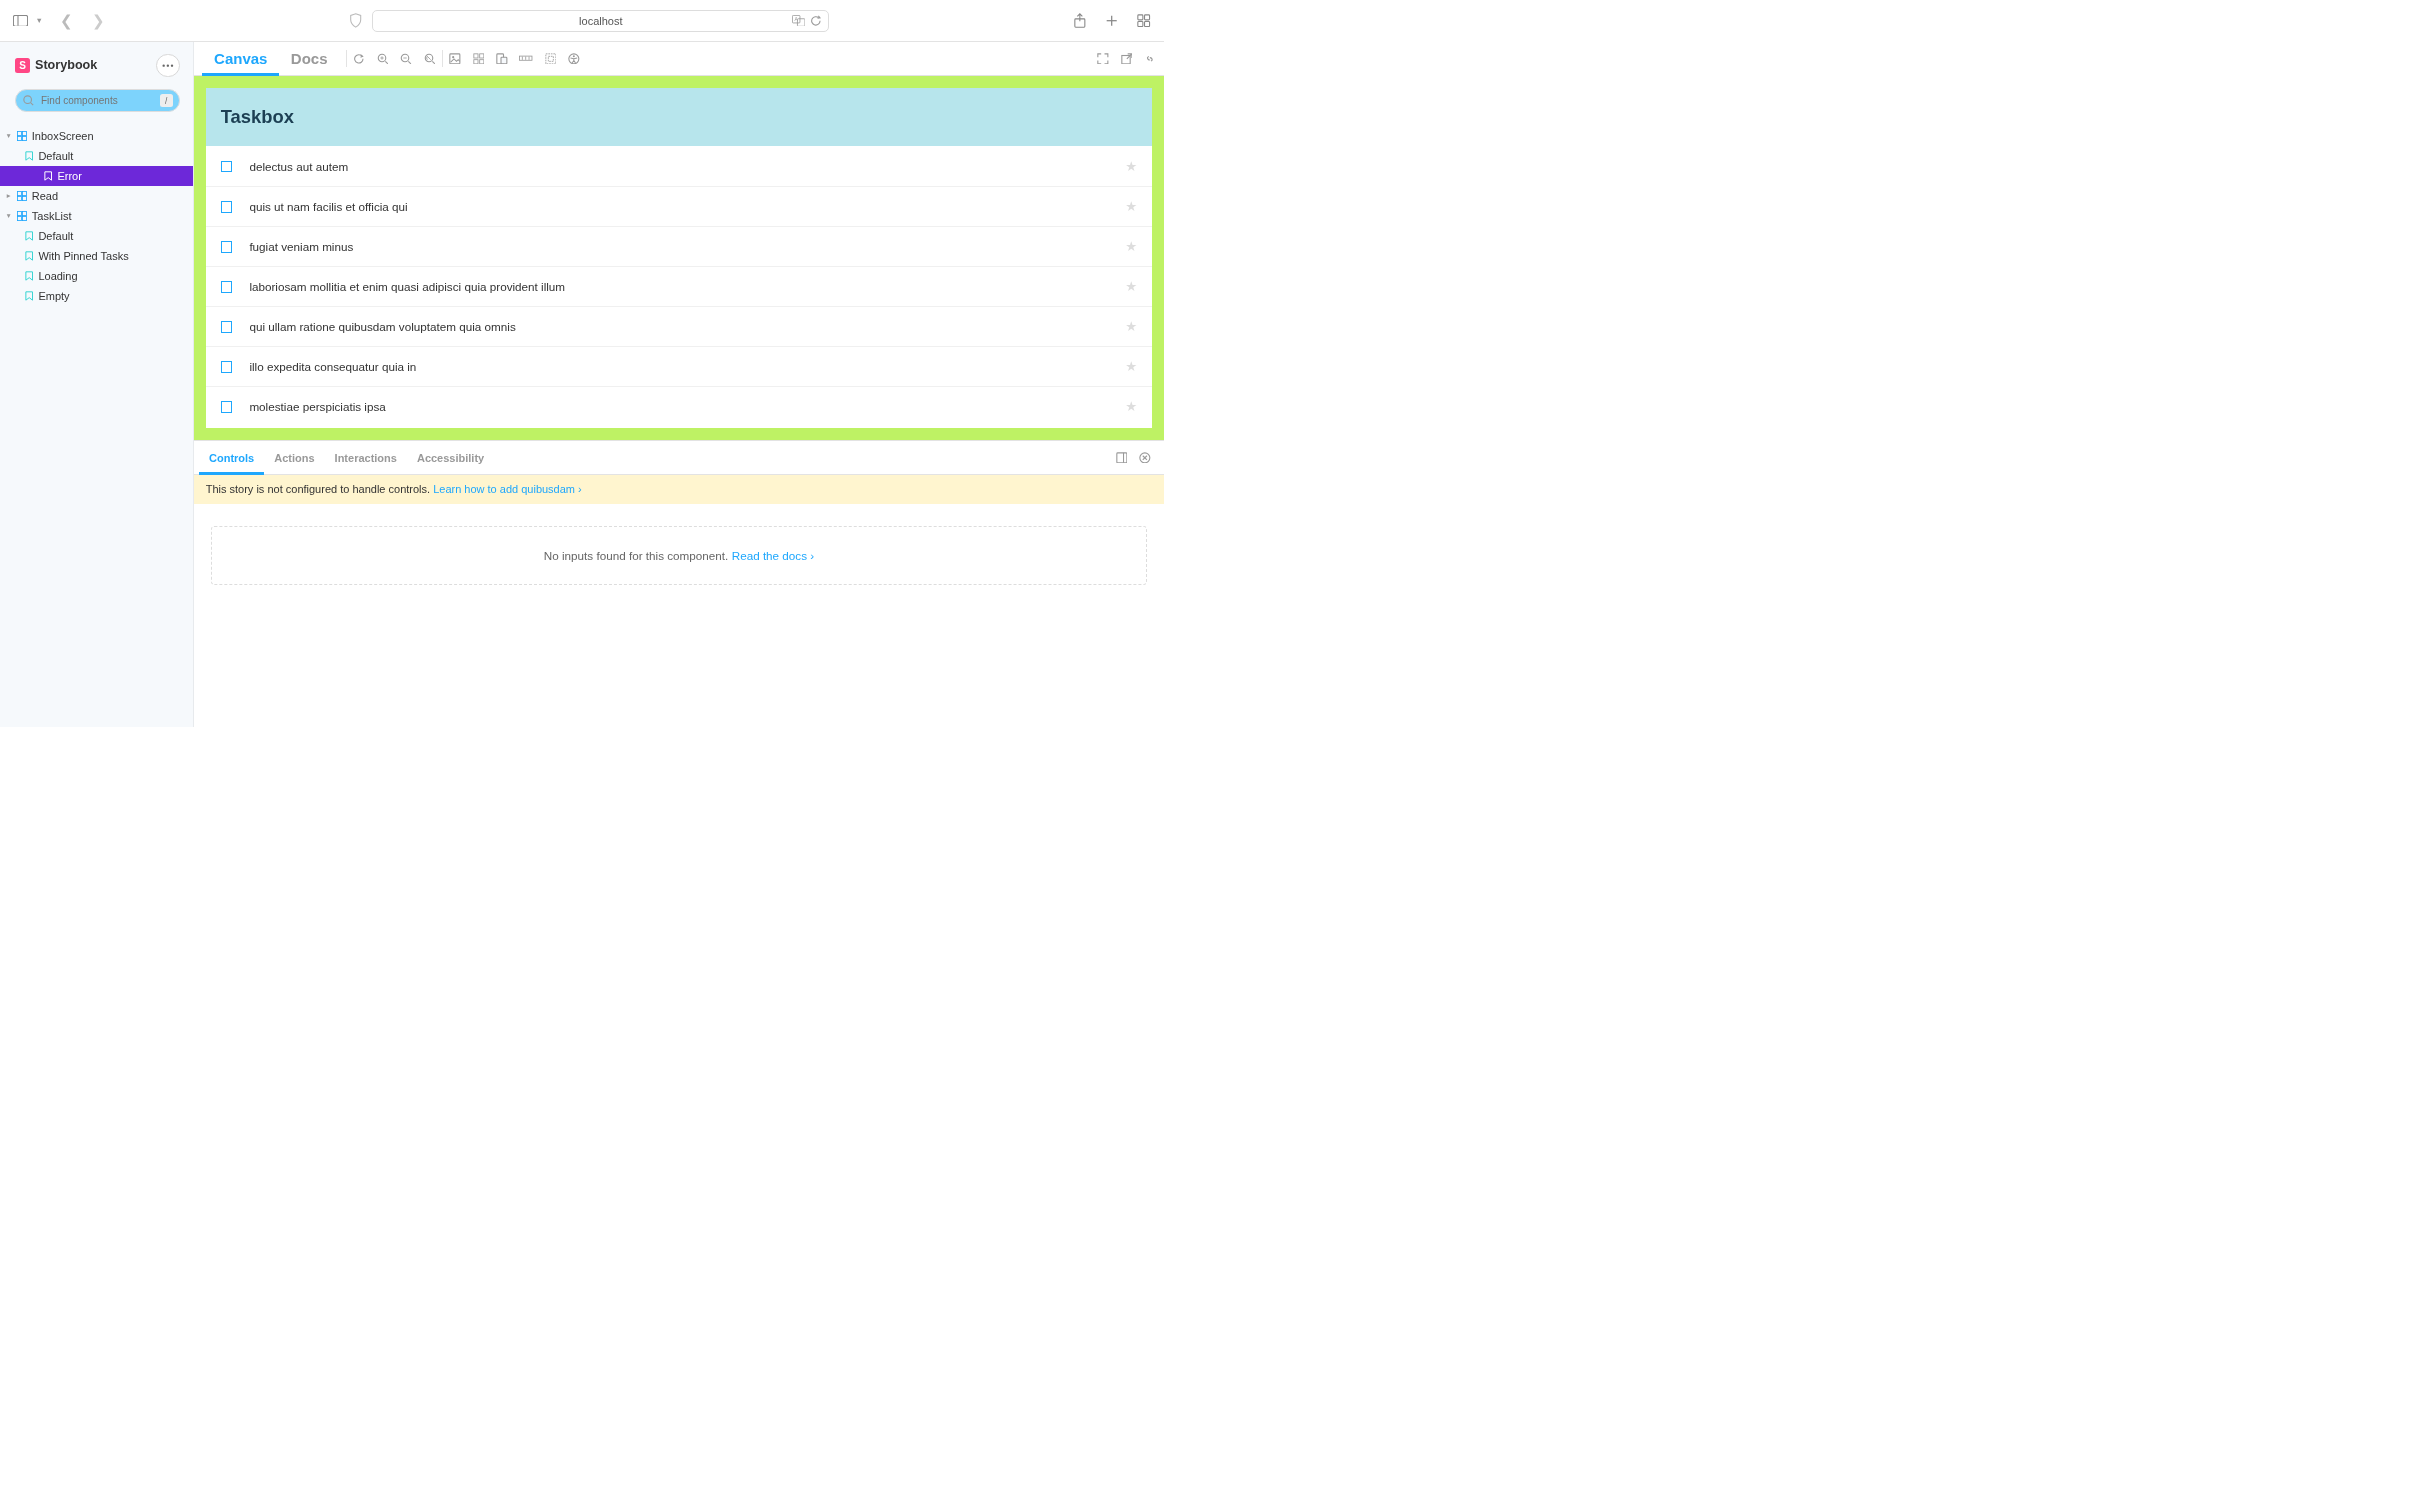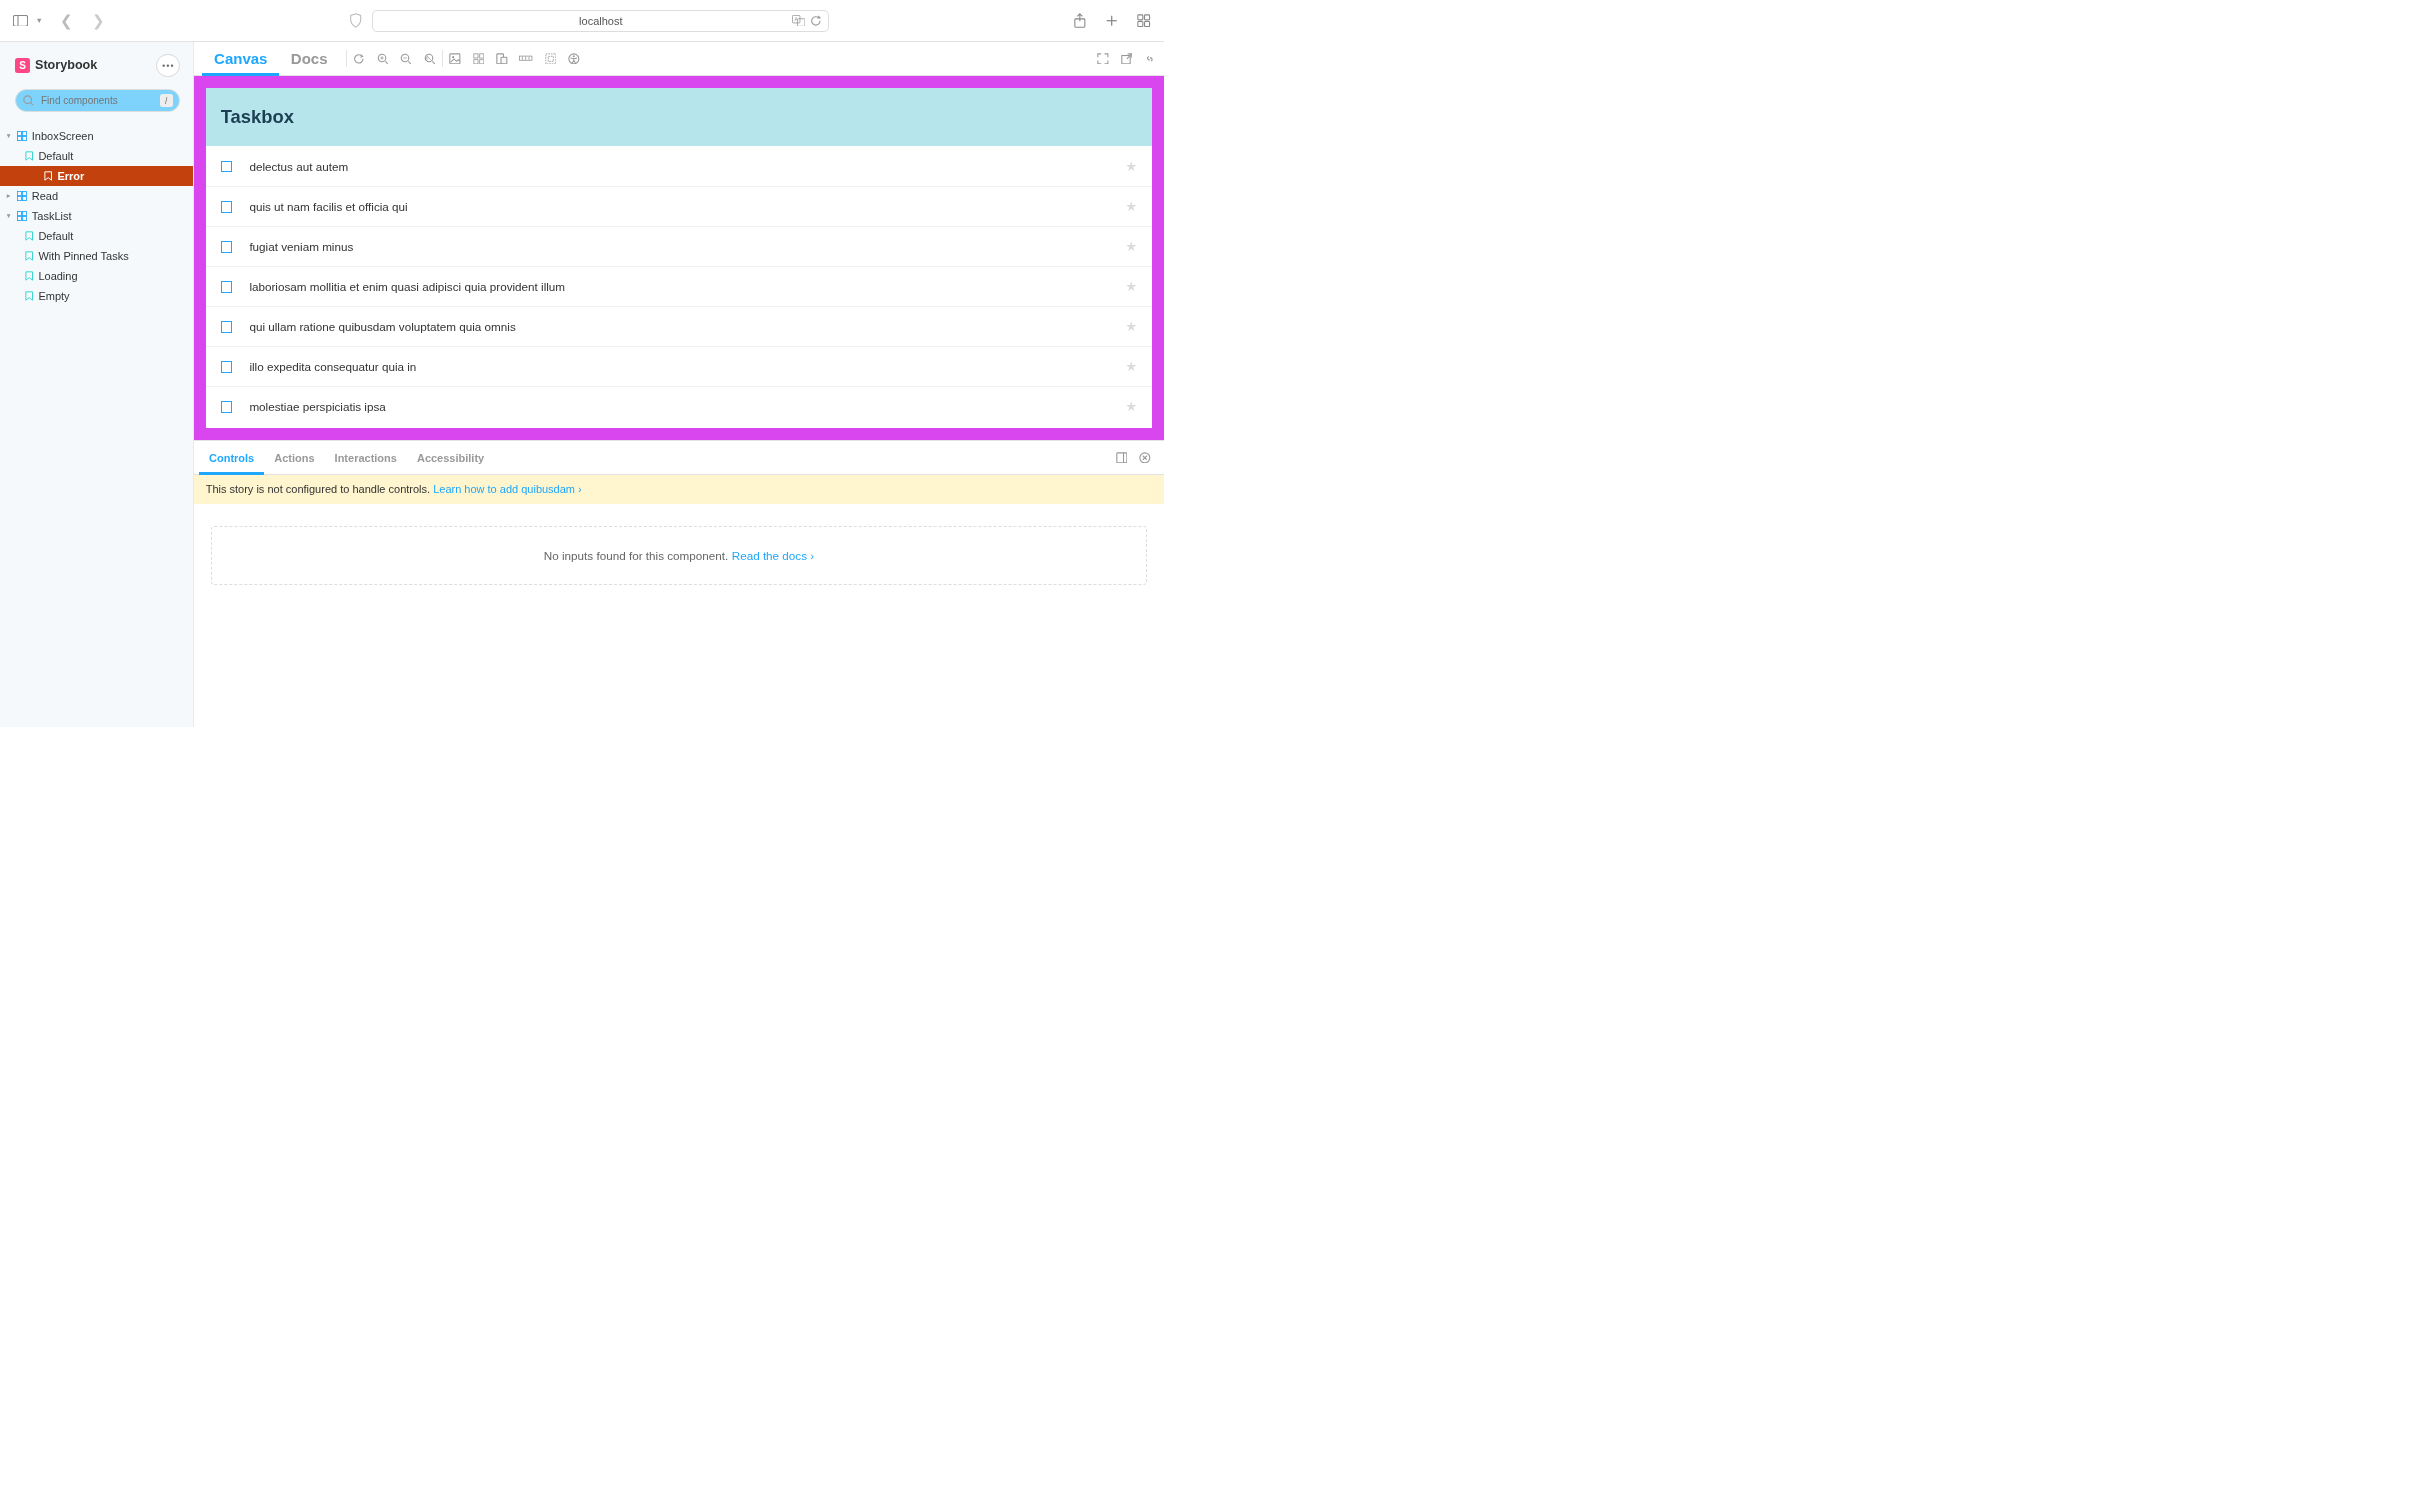--- a/index.html
+++ b/index.html
@@ -28,36 +28,36 @@
 .sb-search input { width: 100%; height: 23.5px; border: 0.8px solid #ddd; border-radius: 11.7px; padding: 0 25px 0 25px; font-size: 10px; color: #666; background: #7dd3fc; outline: none; }
 .sb-search .search-ic { position: absolute; left: 8.4px; top: 5.9px; color: #999; }
 .sb-search .kbd { position: absolute; right: 6.7px; top: 5px; background: #eee; border-radius: 2.5px; width: 13.4px; height: 13.4px; display: flex; align-items: center; justify-content: center; font-size: 8.4px; color: #666; }
 .tree { padding-top: 5px; }
 .tree-row { display: flex; align-items: center; height: 20px; padding-left: 6.7px; font-size: 11px; color: #333; cursor: pointer; }
 .tree-row.story { padding-left: 25px; color: #333; }
 .tree-row.story .story-ic { color: #37d5d3; margin-right: 5px; }
 .tree-row.comp { padding-left: 6.7px; }
 .tree-row.comp .caret { color: #999; width: 8.4px; font-size: 7.5px; margin-right: 1.7px; }
 .tree-row.comp .comp-ic { color: #1ea7fd; margin-right: 5px; }
-.tree-row.selected { background: #c2410c; color: #fff; font-weight: 700; padding-left: 44px; }
+.tree-row.selected { background: #6d28d9; color: #fff; font-weight: 400; padding-left: 44px; }
 .tree-row.selected .story-ic { color: #fff; }
 
 .main { flex: 1; display: flex; flex-direction: column; }
 .toolbar { height: 34px; border-bottom: 0.8px solid #e3e3e3; display: flex; align-items: center; padding: 0 8.4px; }
 .tb-tabs { display: flex; align-items: center; height: 100%; }
 .tb-tab { padding: 0 11.7px; height: 100%; display: flex; align-items: center; font-size: 15px; font-weight: 700; color: #999; cursor: pointer; position: relative; }
 .tb-tab.active { color: #1ea7fd; }
 .tb-tab.active::after { content: ""; position: absolute; bottom: -0.8px; left: 0; right: 0; height: 2.5px; background: #1ea7fd; }
 .tb-sep { width: 0.8px; height: 17px; background: #e3e3e3; margin: 0 6.7px; }
 .tb-icons { display: flex; gap: 11.7px; color: #999; }
 .tb-icons .tbi { cursor: pointer; display: flex; align-items: center; }
 .tb-right { margin-left: auto; display: flex; gap: 11.7px; color: #999; }
 .tb-right .tbi { cursor: pointer; }
 
-.canvas-wrap { flex: 1; background: #d946ef; padding: 11.7px; overflow: hidden; display: flex; flex-direction: column; justify-content: flex-end; }
+.canvas-wrap { flex: 1; background: #bef264; padding: 11.7px; overflow: hidden; display: flex; flex-direction: column; justify-content: flex-end; }
 .taskbox-header { background: #b7e5ec; color: #1c3f53; padding: 18.4px 15px; font-size: 18.4px; font-weight: 800; border-radius: 0; }
 .task-list { background: #fff; flex: 1; overflow: hidden; }
 .task-row { height: 40px; border-top: 0.8px solid #f0f0f0; display: flex; align-items: center; padding: 0 15px; }
 .task-row:first-child { border-top: none; }
 .task-check { width: 11.7px; height: 11.7px; border: 1.3px solid #1ea7fd; margin-right: 17px; cursor: pointer; flex-shrink:0; }
 .task-title { flex: 1; font-size: 11.7px; color: #333; }
 .task-star { color: #ddd; cursor: pointer; font-size: 13.4px; }
 
 .addons { height: 287px; border-top: 0.8px solid #e3e3e3; display: flex; flex-direction: column; background:#fff; }
 .addon-tabs { height: 34px; border-bottom: 0.8px solid #e3e3e3; display: flex; align-items: center; padding: 0 5px; }

